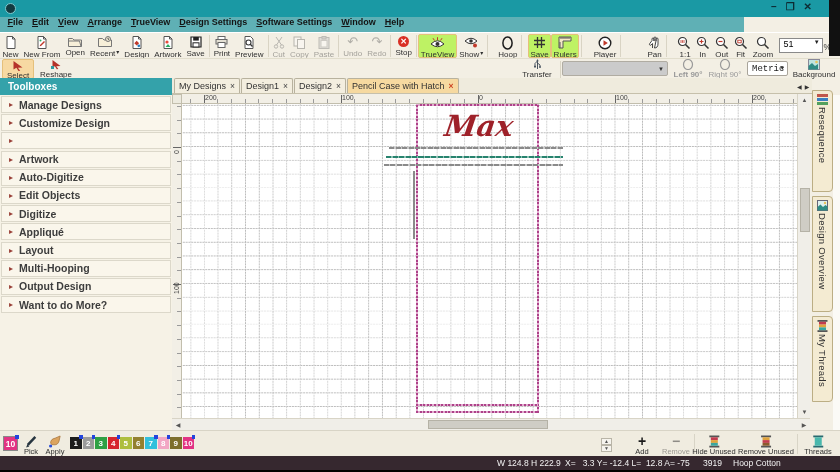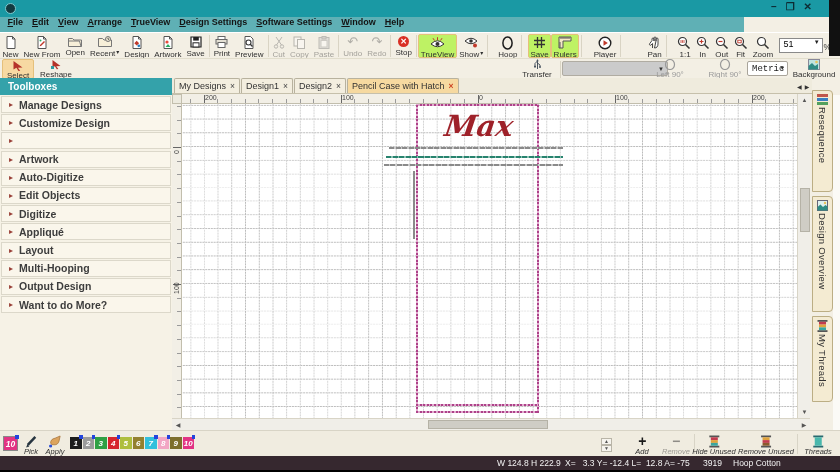--- a/index.html
+++ b/index.html
@@ -83,21 +83,21 @@
 #vscroll{left:797px;top:94px;width:13px;height:324px;background:#f0eee8;border-left:1px solid #d8d4c6;}
 #vscroll .arrow{position:absolute;left:0;width:13px;height:12px;color:#555;font-size:6px;text-align:center;line-height:12px;}
 #vthumb{position:absolute;left:1.5px;top:94px;width:10px;height:44px;background:#cfcdc5;border:1px solid #b5b2a6;}
 #hscroll{left:172px;top:418px;width:638px;height:12px;background:#f0eee8;border-top:1px solid #d8d4c6;}
 #hscroll .arrow{position:absolute;top:0;width:12px;height:12px;color:#555;font-size:6px;text-align:center;line-height:12px;}
 #hthumb{position:absolute;left:256px;top:1px;width:120px;height:9px;background:#cfcdc5;border:1px solid #b5b2a6;}
 #right-gutter{left:833px;top:95px;width:7px;height:335px;background:#fbfaf6;}
 #righttabs{left:812px;top:90px;width:21px;}
 .rtab{width:21px;background:#f4ebd2;border:1px solid #bcae84;border-radius:0 4px 4px 0;margin-bottom:4px;display:flex;flex-direction:column;align-items:center;padding:3px 0 4px;}
 .rtab .rlbl{writing-mode:vertical-rl;font-size:9.5px;color:#333;margin-top:2px;letter-spacing:.3px;}
-#bottombar{left:0;top:430px;width:840px;height:26px;background:#f0ece0;border-top:1px solid #d8d4c6;font-style:italic;}
+#bottombar{left:0;top:430px;width:840px;height:26px;background:#f0ece0;border-top:1px solid #d8d4c6;}
 #cur-swatch{left:3px;top:5px;width:15px;height:15px;font-size:8.5px;font-weight:bold;color:#fff;display:flex;align-items:center;justify-content:center;border:1px solid #888;}
 .bmark{position:absolute;width:4px;height:4px;background:#2244dd;right:-2px;top:-2px;}
 .bbtn{position:absolute;display:flex;flex-direction:column;align-items:center;transform:translateX(-50%);}
 .bbtn .ic{height:14px;display:flex;align-items:center;justify-content:center;}
 .bbtn .lb{font-size:7.5px;color:#2f2f2f;line-height:8px;white-space:nowrap;}
 .bbtn.disabled{opacity:.45;filter:grayscale(1);}
 #swatches{left:70px;top:6px;display:flex;gap:1px;}
 .sw{width:11.5px;height:12px;position:relative;font-size:8px;font-weight:bold;color:#fff;display:flex;align-items:center;justify-content:center;}
 .sw .bmark{width:3.5px;height:3.5px;right:-1px;top:-2px;}
 #spinner{left:601px;top:7px;width:11px;height:14px;}
@@ -425,21 +425,21 @@
           <rect x="2" y="6.5" width="2" height="2" fill="#4a5560"></rect>
           <circle cx="8" cy="8" r="1" fill="#4a5560"></circle>
         </svg>
       </div>
     <div class="lb">Transfer</div>
   </div>
   <div class="tsep" style="position:absolute;left:558px;top:1px;height:18px;"></div>
   <div class="combo gray" data-name="hoop-select" style="left:562px;width:106px;">
     <span class="arr">▼</span>
   </div>
-  <div class="tb2 disabled" data-name="rotate-left-button" style="left:653px;width:34px;">
+  <div class="tb2 disabled" data-name="rotate-left-button" style="left:671px;width:34px;font-weight:bold;">
     <div class="ic" data-name="rotate-left-hoop-icon">
         <svg width="14" height="11" viewBox="0 0 14 11">
           <ellipse cx="7" cy="5.5" rx="4.5" ry="5" fill="none" stroke="#999" stroke-width="1.2"></ellipse>
         </svg>
       </div>
     <div class="lb">Left 90°</div>
   </div>
   <div class="tb2 disabled" data-name="rotate-right-button" style="left:706px;width:38px;">
     <div class="ic" data-name="rotate-right-hoop-icon">
         <svg width="14" height="11" viewBox="0 0 14 11">

